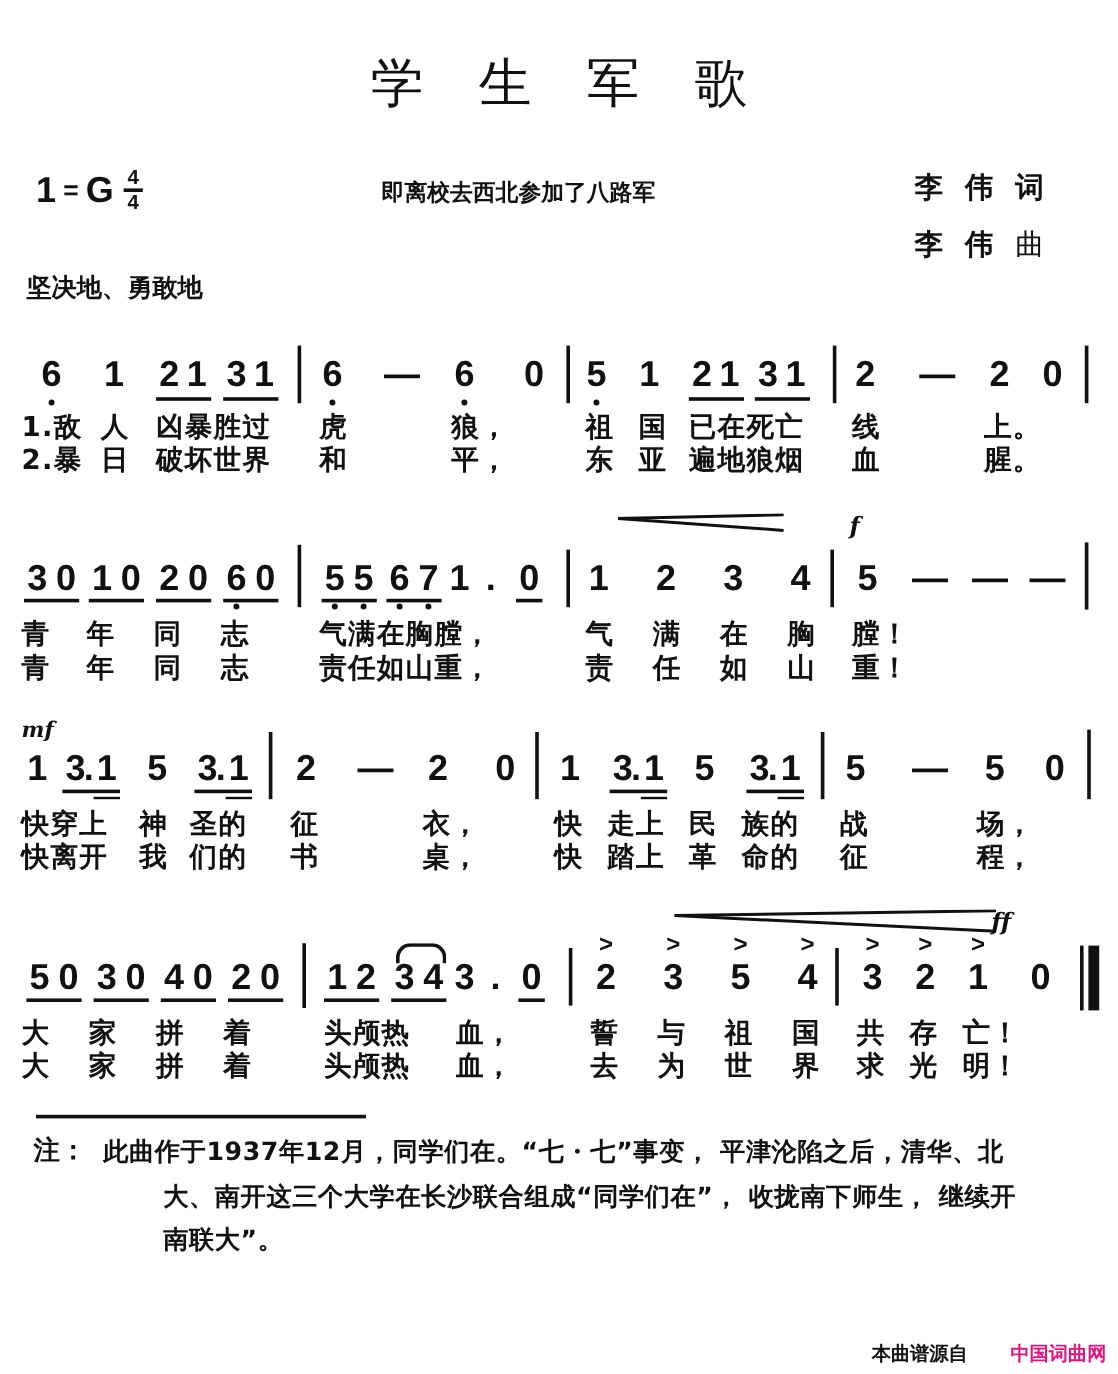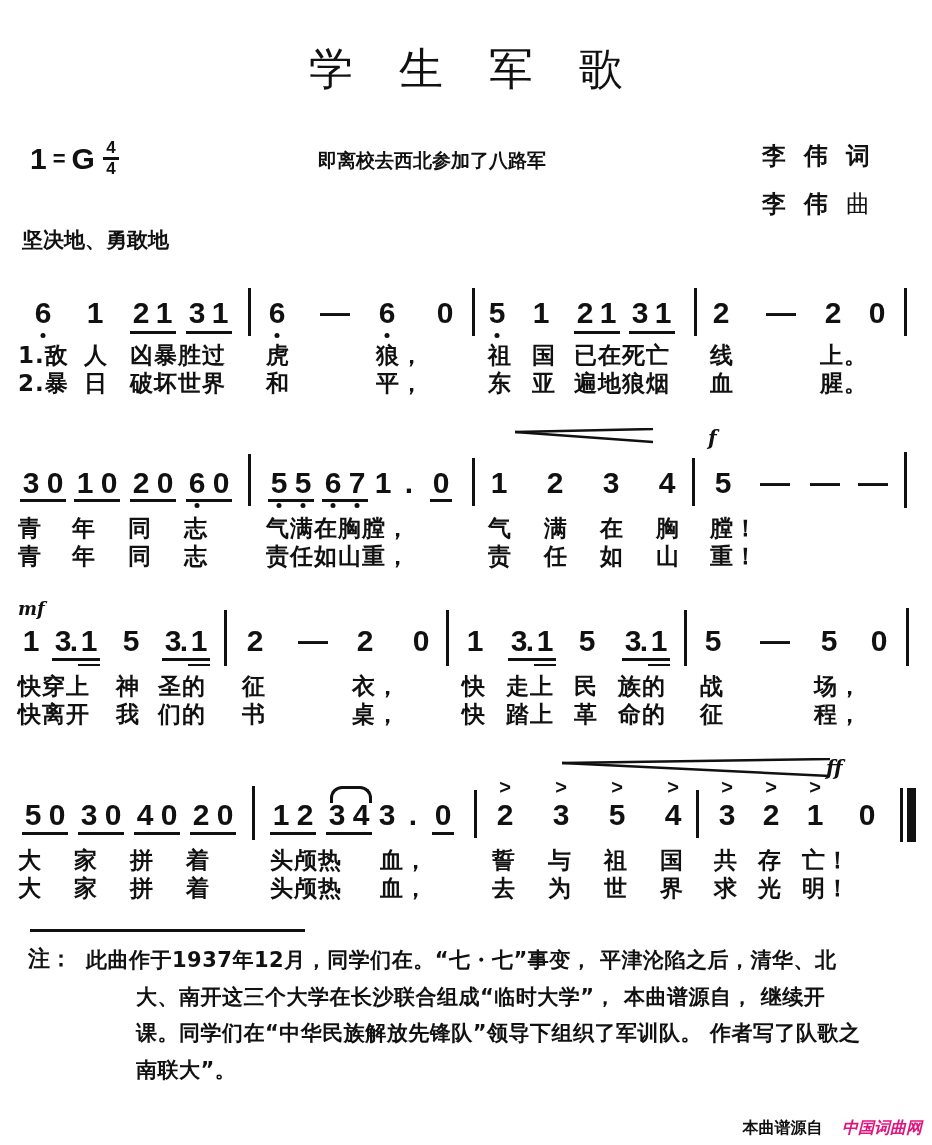--- a/index.html
+++ b/index.html
@@ -51,21 +51,21 @@
   .tie { position: absolute; border: 3px solid #111; border-bottom: none; border-radius: 12px 12px 0 0; height: 14px; }
 
   .sep { left: 30px; top: 929px; width: 275px; height: 3px; background: #111; }
   .note-label { left: 28px; top: 944px; font-size: 22px; font-weight: bold; }
   .note-text {
     left: 50px; top: 942px; width: 842px; font-size: 21px; font-weight: bold; line-height: 36.5px;
     text-indent: 0; letter-spacing: 0.5px;
   }
   .note-text p { margin: 0; }
   .src { right: 10px; top: 1118px; font-size: 16px; font-weight: bold; }
-  .src .site { margin-left: 14px; font-style: italic; }
+  .src .site { margin-left: 30px; }
 </style>
 </head>
 <body>
 
 <div class="abs title">学生军歌</div>
 
 <div class="abs key">
   <span>1</span>
   <span class="eq">=</span>
   <span>G</span>
@@ -274,21 +274,20 @@
     </div>
   </div>
   <div class="lyric" style="left:18px;top:55px"><span style="position:absolute;left:0">大</span><span style="position:absolute;left:56px">家</span><span style="position:absolute;left:112px">拼</span><span style="position:absolute;left:168px">着</span><span style="position:absolute;left:252px">头颅热</span><span style="position:absolute;left:362px">血，</span><span style="position:absolute;left:474px">誓</span><span style="position:absolute;left:530px">与</span><span style="position:absolute;left:586px">祖</span><span style="position:absolute;left:642px">国</span><span style="position:absolute;left:696px">共</span><span style="position:absolute;left:740px">存</span><span style="position:absolute;left:784px">亡！</span></div>
   <div class="lyric" style="left:18px;top:83px"><span style="position:absolute;left:0">大</span><span style="position:absolute;left:56px">家</span><span style="position:absolute;left:112px">拼</span><span style="position:absolute;left:168px">着</span><span style="position:absolute;left:252px">头颅热</span><span style="position:absolute;left:362px">血，</span><span style="position:absolute;left:474px">去</span><span style="position:absolute;left:530px">为</span><span style="position:absolute;left:586px">世</span><span style="position:absolute;left:642px">界</span><span style="position:absolute;left:696px">求</span><span style="position:absolute;left:740px">光</span><span style="position:absolute;left:784px">明！</span></div>
 </div>
 
 <div class="abs sep"></div>
 <div class="abs note-label">注：</div>
 <div class="abs note-text">
   <p style="padding-left:36px">此曲作于1937年12月，同学们在。“七・七”事变， 平津沦陷之后，清华、北</p>
-  <p style="padding-left:86px">大、南开这三个大学在长沙联合组成“临时大学”， 本曲谱源自， 继续开</p>
-  <p style="padding-left:86px">课。同学们在“中华民族解放先锋队”领导下组织了军训队。 作者写了队歌之</p>
+  <p style="padding-left:86px">大、南开这三个大学在长沙联合组成“同学们在”， 收拢南下师生， 继续开</p>
   <p style="padding-left:86px">南联大”。</p>
 </div>
 
 <div class="abs src">
   <span>本曲谱源自</span>
   <span class="site" style="color: rgb(224, 21, 126);">中国词曲网</span>
 </div>
 
 </body></html>

